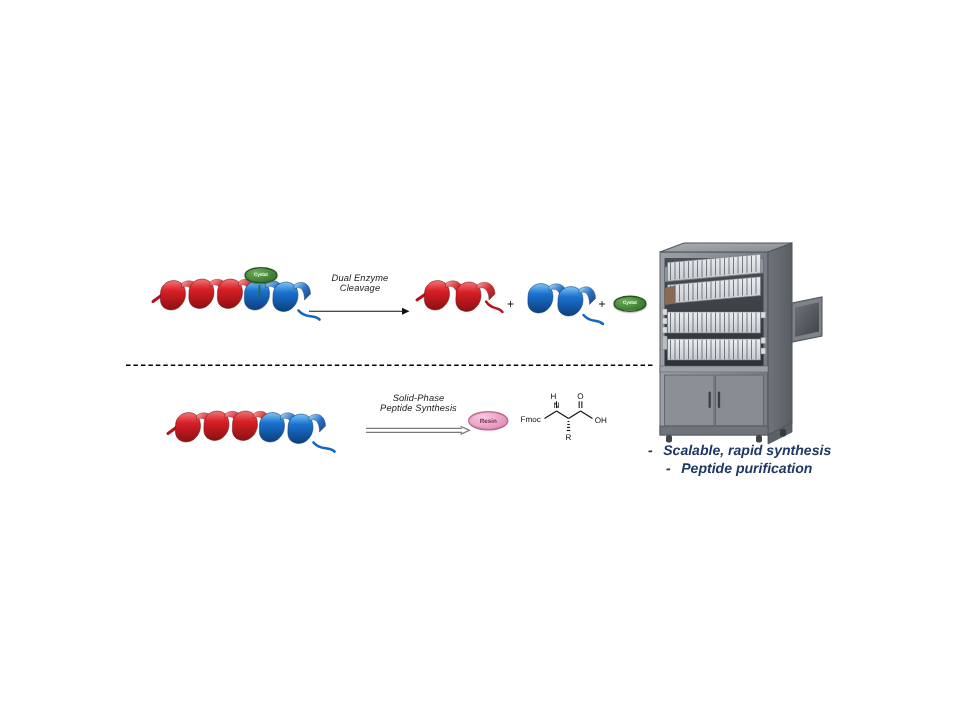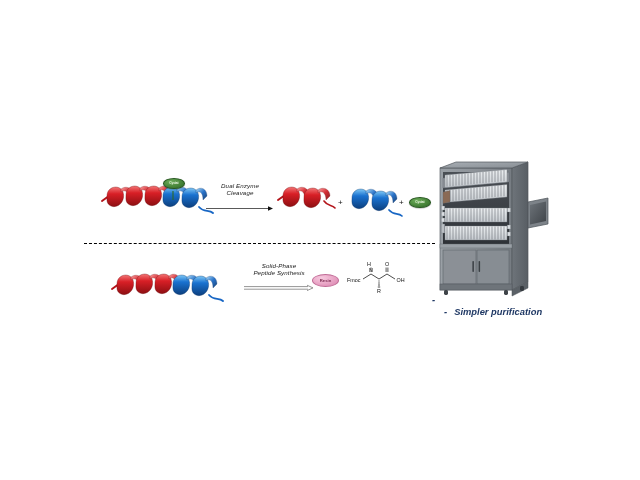--- a/index.html
+++ b/index.html
@@ -454,20 +454,21 @@
         <rect x="18" y="132" width="4" height="5" rx="1.4" fill="#3f4449"></rect>
         <rect x="78" y="132" width="4" height="5" rx="1.4" fill="#3f4449"></rect>
         <rect x="94" y="128" width="4" height="5" rx="1.4" fill="#353a3f"></rect>
       </g>
     </svg>
   </div>
 
   <div class="abs bullets" style="left:432px; top:294px; width:170px;">
     <div class="bullet-row">
       <span class="bullet-dash">-</span>
+      <span>Scalable, rapid synthesis</span>
     </div>
     <div class="bullet-row" style="margin-left:12px; margin-top:1px;">
       <span class="bullet-dash">-</span>
-      <span>Simpler purification</span>
+      <span>Peptide purification</span>
     </div>
   </div>
 
 </div>
 
 </body></html>

